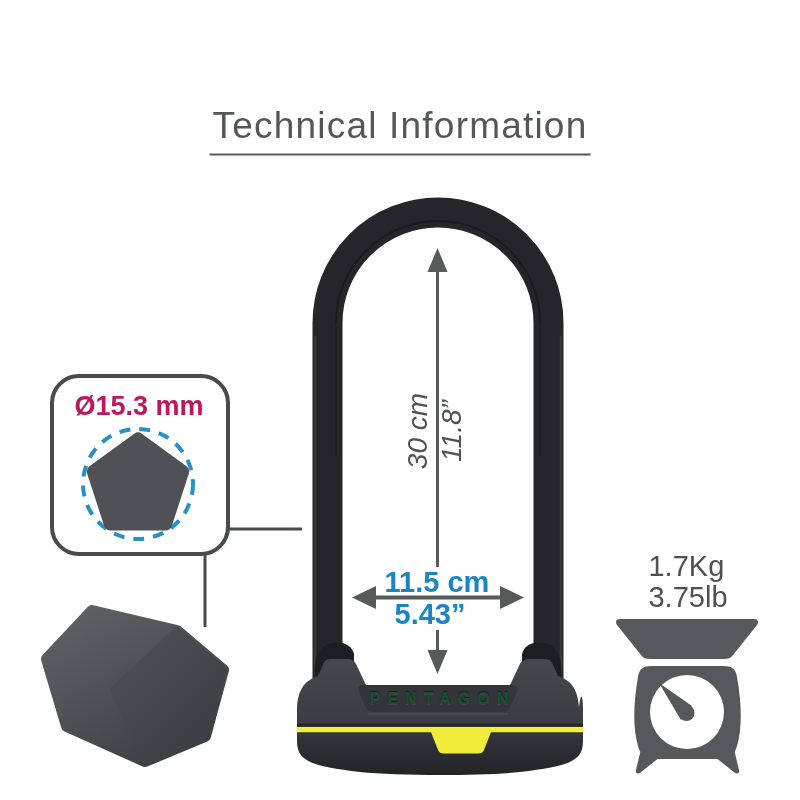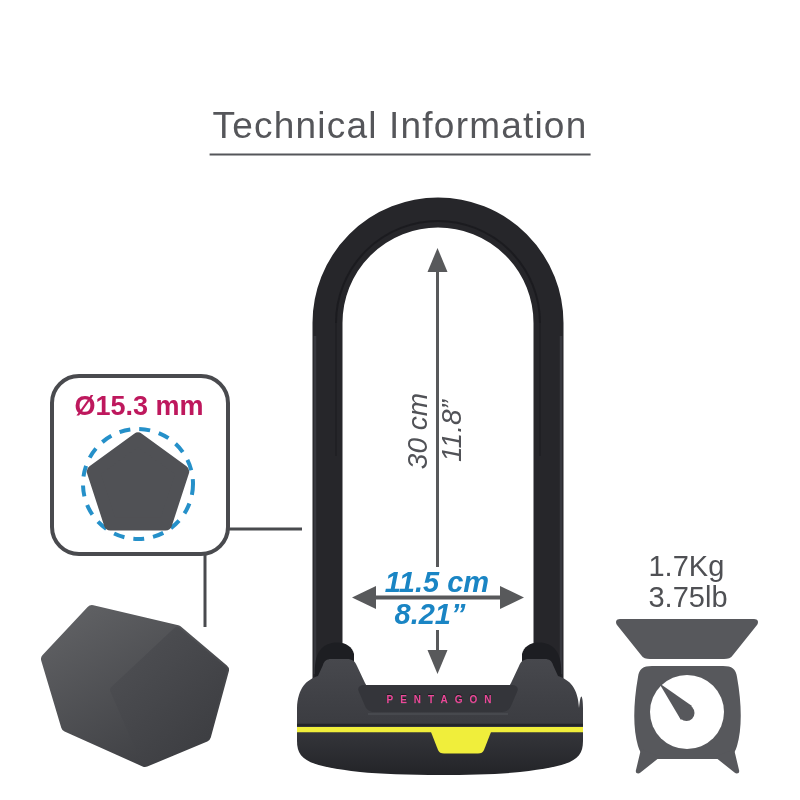--- a/index.html
+++ b/index.html
@@ -17,32 +17,32 @@
   .diameter-label{
     left:139px;top:370px;transform:translate(-50%,-50%);
     font-size:27px;font-weight:600;color:#be185d;
   }
   .dim-rot{
     font-size:28px;font-style:italic;color:#515257;
   }
   .dim-rot.metric{left:418px;top:395px;transform:translate(-50%,-50%) rotate(-90deg);}
   .dim-rot.imperial{left:452px;top:395px;transform:translate(-50%,-50%) rotate(-90deg);}
   .dim-blue{
-    font-size:29px;font-style:italic;font-weight:bold;color:#1a85c4;
+    font-size:29px;font-weight:bold;color:#1a85c4;
   }
   .dim-blue.w-metric{left:437px;top:546px;transform:translate(-50%,-50%);}
   .dim-blue.w-imperial{left:430px;top:578px;transform:translate(-50%,-50%);}
   .weight-block{
     left:688px;top:546px;transform:translate(-50%,-50%);
     font-size:29px;line-height:31px;color:#4f5054;
   }
   .brand-embossed{
     left:439px;top:663px;transform:translate(-50%,-50%);
-    font-size:10px;font-weight:bold;letter-spacing:7px;text-indent:7px;
-    color:#ec4899;text-shadow:0 -1px 1px rgba(0,0,0,0.55), 0 1px 0 rgba(140,142,150,0.18);
+    font-size:16px;font-weight:bold;letter-spacing:7px;text-indent:7px;
+    color:#14532d;text-shadow:0 -1px 1px rgba(0,0,0,0.55), 0 1px 0 rgba(140,142,150,0.18);
   }
   svg{position:absolute;left:0;top:0;}
 </style>
 </head>
 <body>
 
 <div class="canvas">
 
   <svg width="800" height="800" viewBox="0 0 800 800">
     <defs>
@@ -134,21 +134,21 @@
   </svg>
 
   <div class="abs page-title">Technical Information</div>
 
   <div class="abs diameter-label">Ø15.3 mm</div>
 
   <div class="abs dim-rot metric">30 cm</div>
   <div class="abs dim-rot imperial">11.8”</div>
 
   <div class="abs dim-blue w-metric">11.5 cm</div>
-  <div class="abs dim-blue w-imperial">8.21”</div>
+  <div class="abs dim-blue w-imperial">5.43”</div>
 
   <div class="abs weight-block">
     <div>1.7Kg</div>
     <div>3.75lb</div>
   </div>
 
   <div class="abs brand-embossed">PENTAGON</div>
 
 </div>
 

